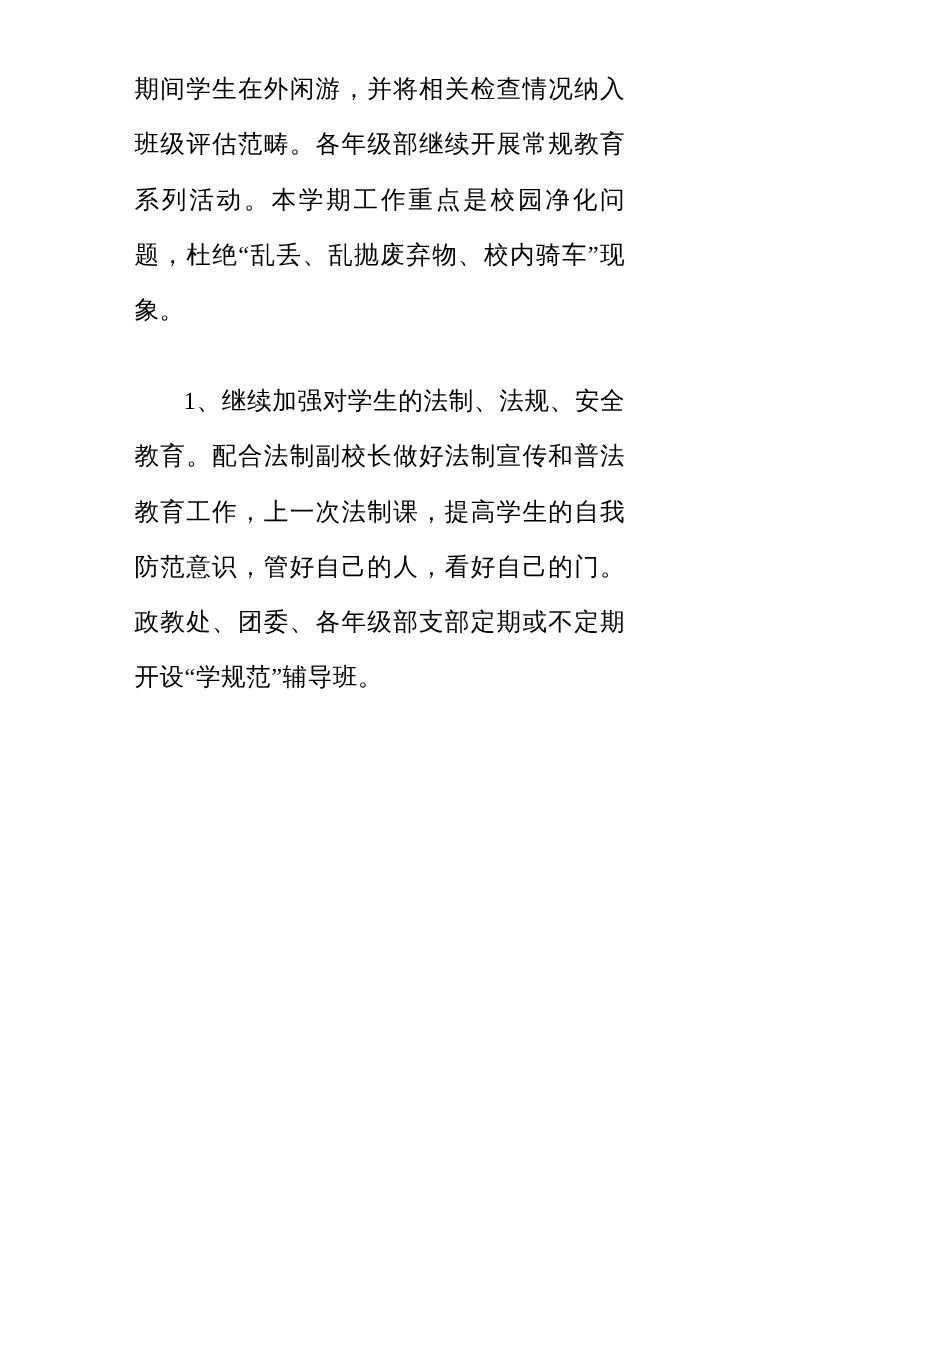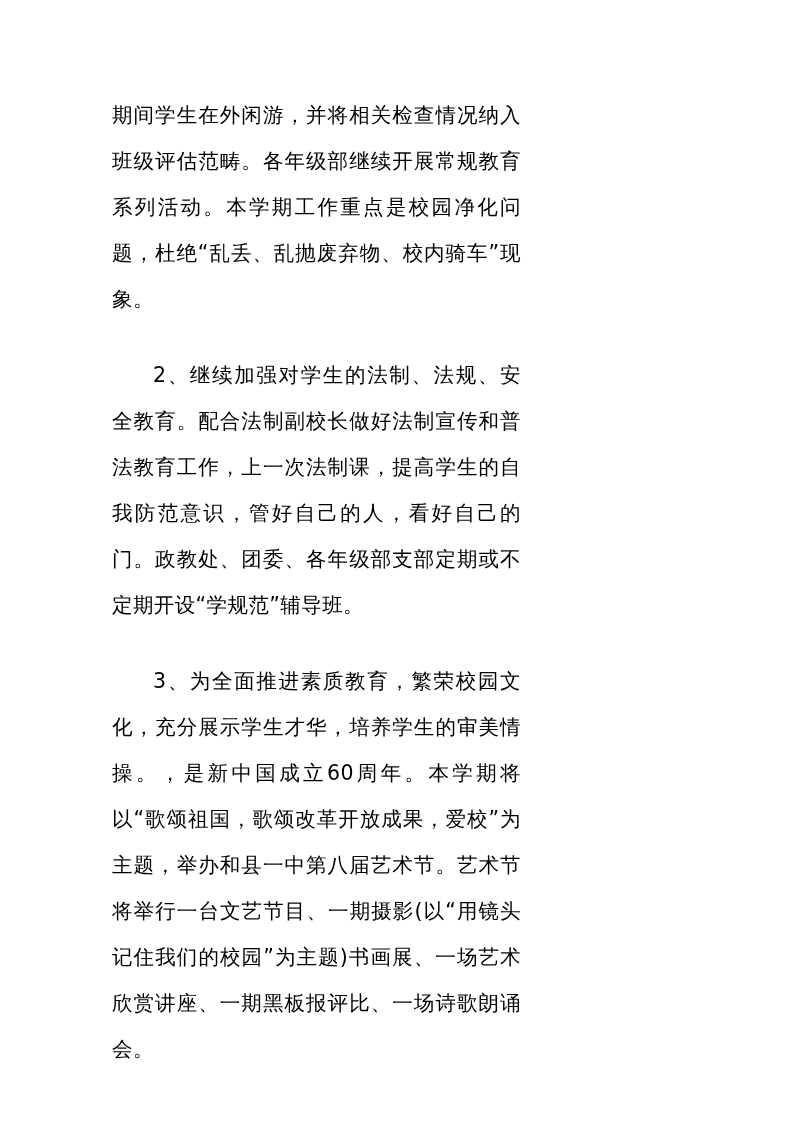--- a/index.html
+++ b/index.html
@@ -12,21 +12,22 @@
     background: #ffffff;
     font-family: "DejaVu Sans", "Liberation Sans", sans-serif;
     color: #000000;
     overflow: hidden;
   }
   .page {
     position: relative;
     width: 633px;
     height: 1122px;
     box-sizing: border-box;
-    padding: 92px 112px 60px 112px;
+    padding: 52px 112px 60px 112px;
+    font-family: Liberation Serif, serif;
   }
   .doc-body {
     font-size: 20.5px;
     line-height: 46px;
     letter-spacing: 0.4px;
     text-align: justify;
     text-justify: inter-ideograph;
   }
   .para {
     margin: 0 0 30px 0;
@@ -38,16 +39,15 @@
   .para:last-child {
     margin-bottom: 0;
   }
 </style>
 </head>
 <body>
 
 <div class="page">
   <div class="doc-body">
     <p class="para">期间学生在外闲游，并将相关检查情况纳入班级评估范畴。各年级部继续开展常规教育系列活动。本学期工作重点是校园净化问题，杜绝“乱丢、乱抛废弃物、校内骑车”现象。</p>
-    <p class="para indent">2、继续加强对学生的法制、法规、安全教育。配合法制副校长做好法制宣传和普法教育工作，上一次法制课，提高学生的自我防范意识，管好自己的人，看好自己的门。政教处、团委、各年级部支部定期或不定期开设“学规范”辅导班。</p>
-    <p class="para indent">3、为全面推进素质教育，繁荣校园文化，充分展示学生才华，培养学生的审美情操。，是新中国成立60周年。本学期将以“歌颂祖国，歌颂改革开放成果，爱校”为主题，举办和县一中第八届艺术节。艺术节将举行一台文艺节目、一期摄影(以“用镜头记住我们的校园”为主题)书画展、一场艺术欣赏讲座、一期黑板报评比、一场诗歌朗诵会。</p>
+    <p class="para indent">1、继续加强对学生的法制、法规、安全教育。配合法制副校长做好法制宣传和普法教育工作，上一次法制课，提高学生的自我防范意识，管好自己的人，看好自己的门。政教处、团委、各年级部支部定期或不定期开设“学规范”辅导班。</p>
   </div>
 </div>
 
 </body></html>

